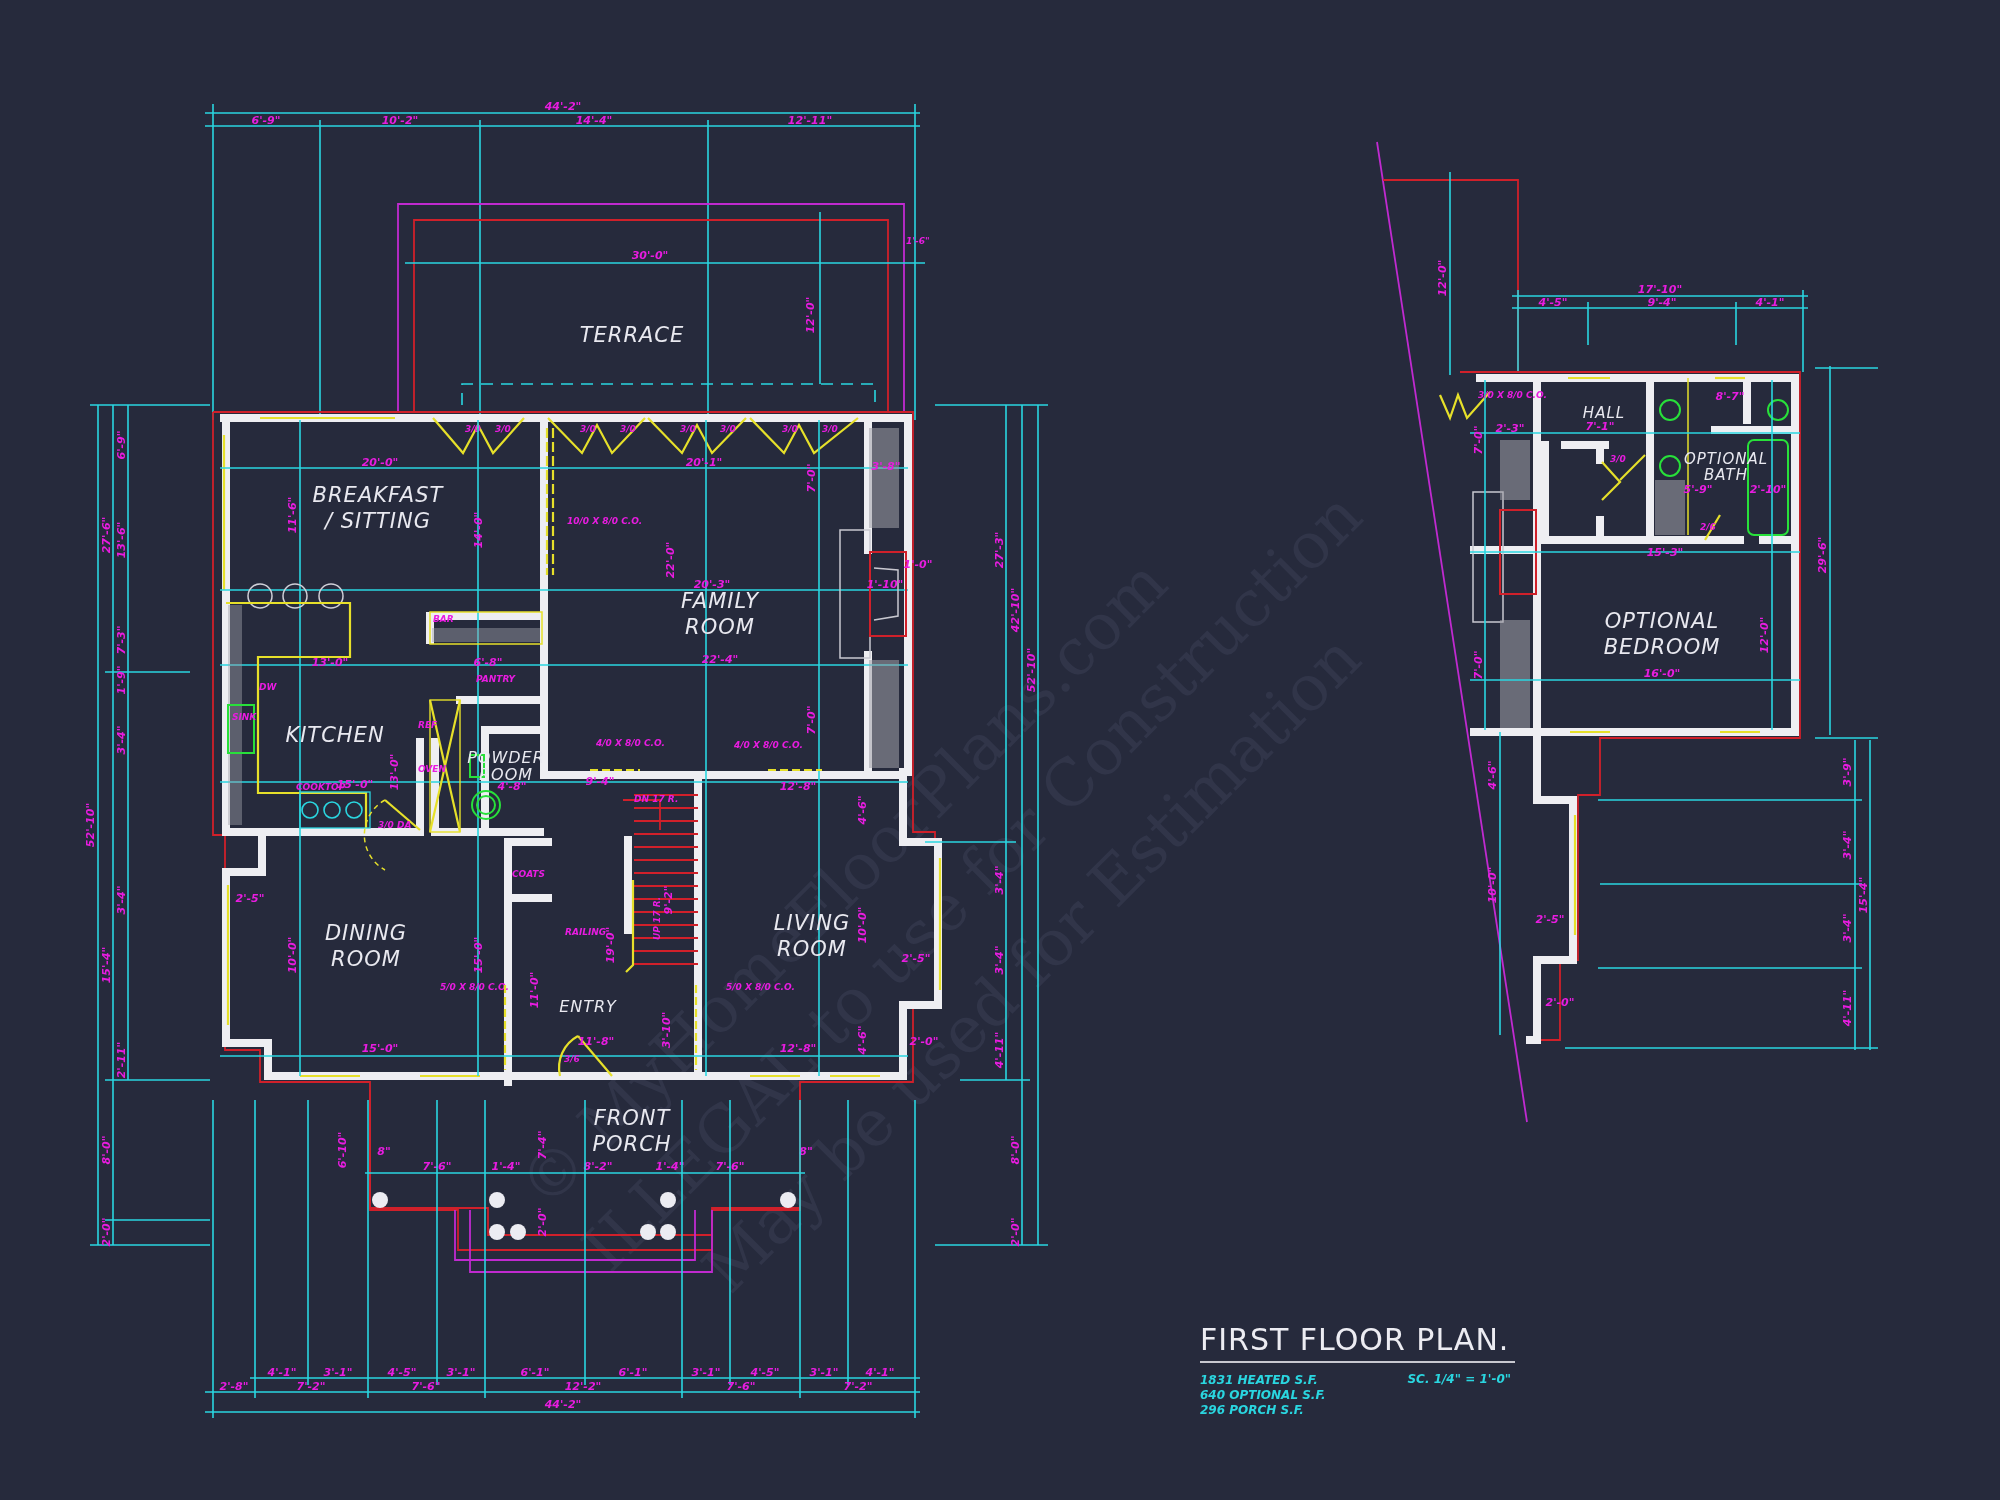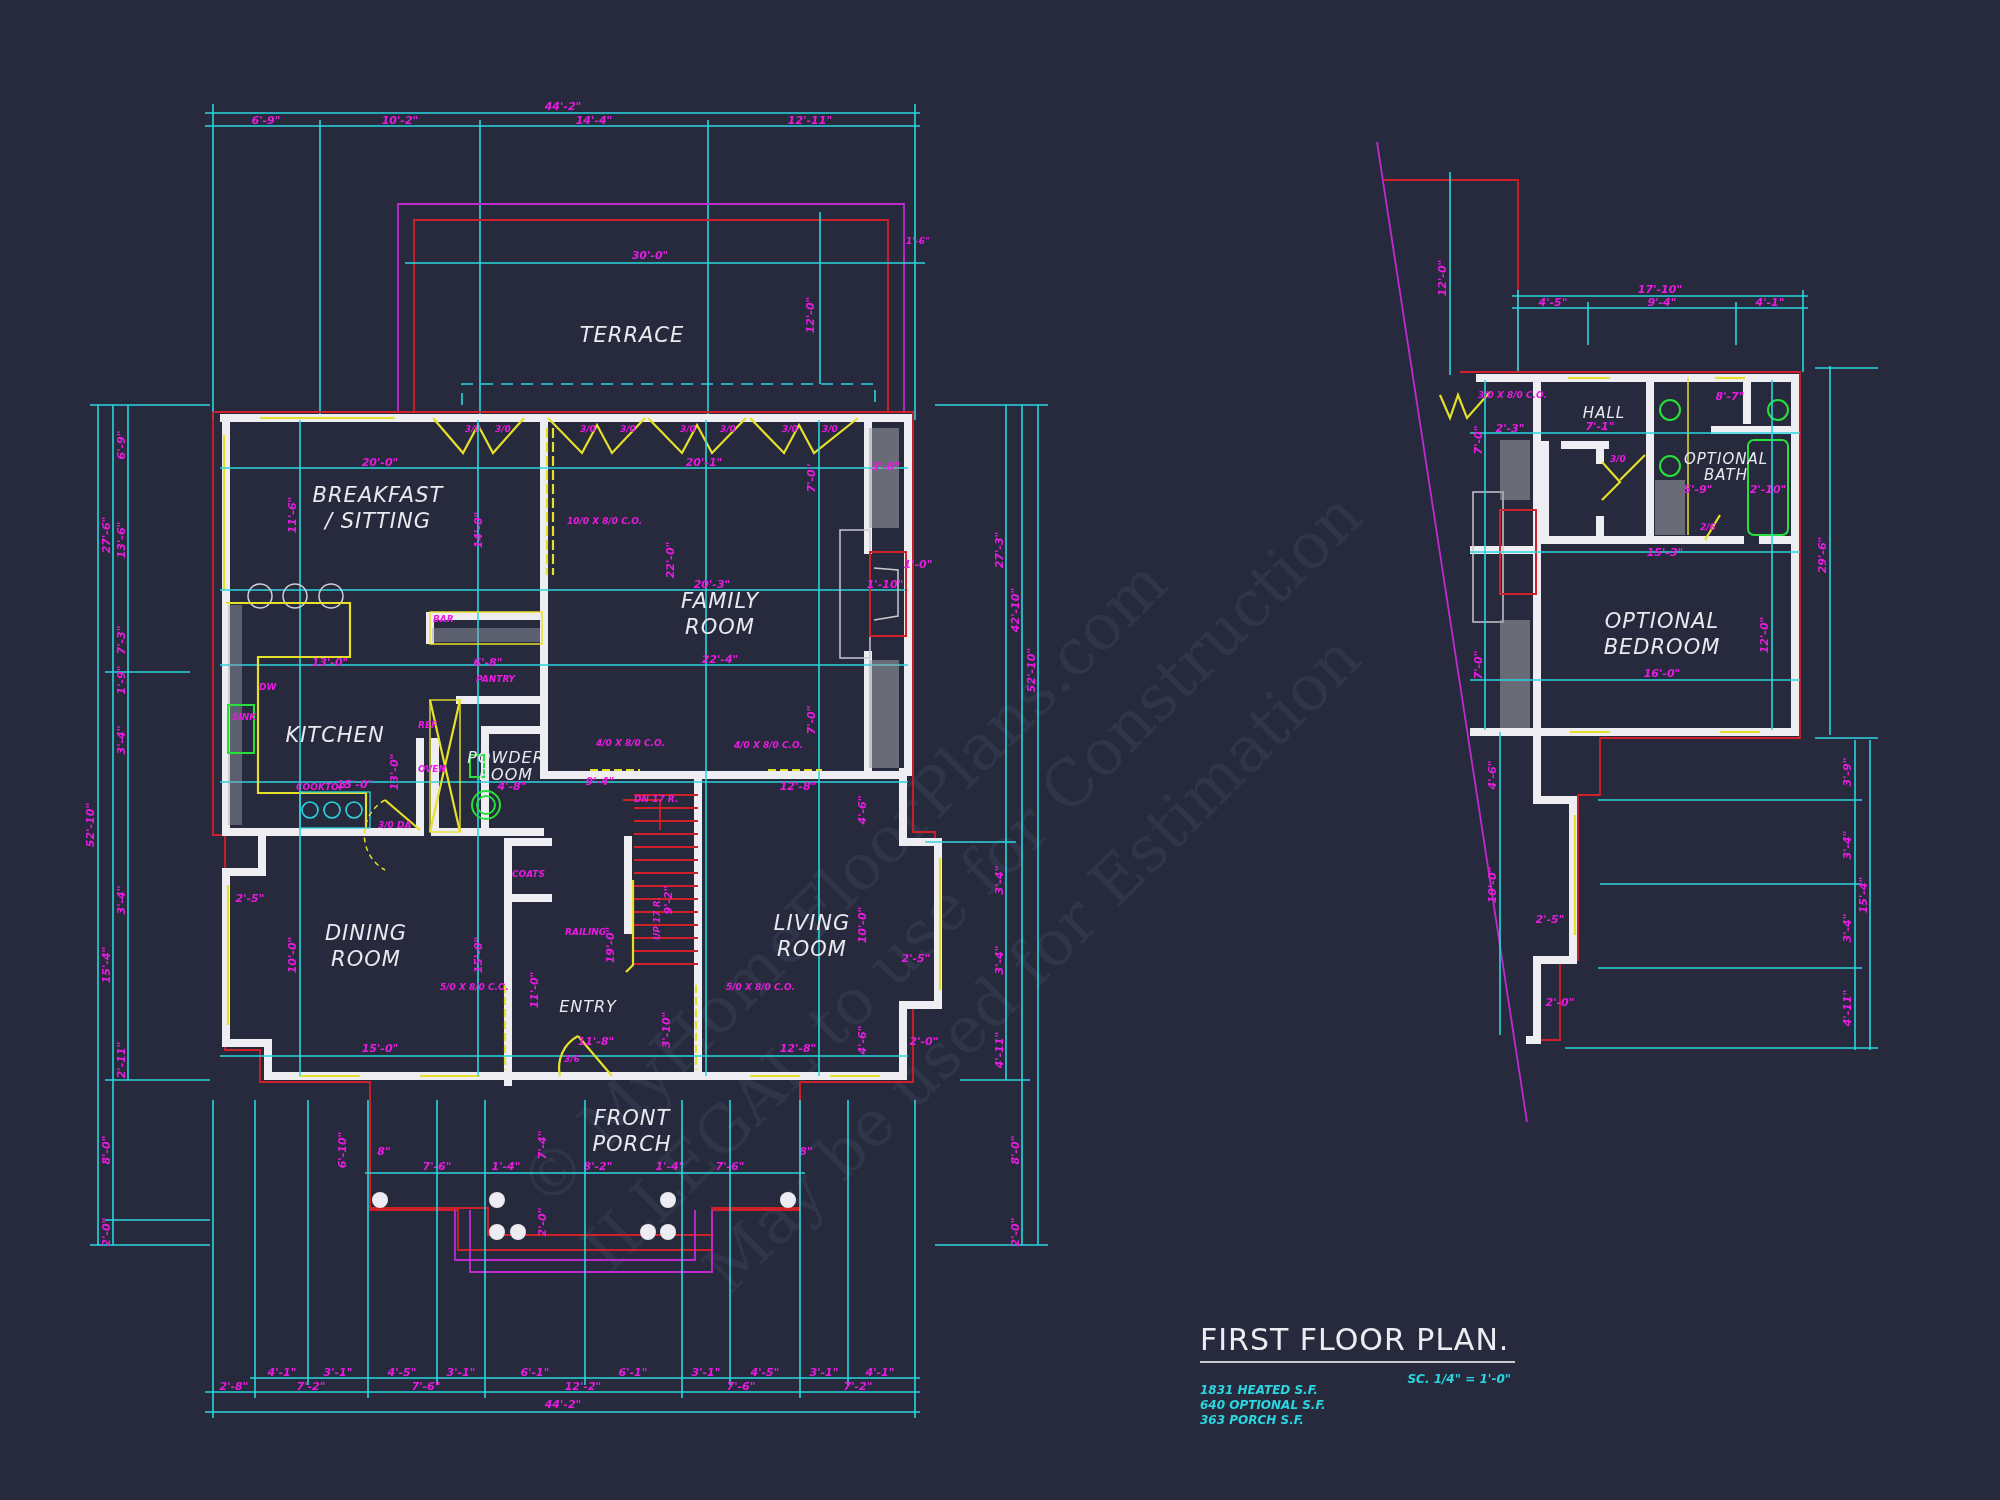--- a/index.html
+++ b/index.html
@@ -463,17 +463,17 @@
     <text class="dimv" transform="translate(1851,1008) rotate(-90)">4'-11"</text>
     <text class="dimv" transform="translate(1867,895) rotate(-90)">15'-4"</text>
     <text class="small" x="1478" y="398">3/0 X 8/0 C.O.</text>
     <text class="small" x="1610" y="462">3/0</text>
     <text class="small" x="1700" y="530">2/6</text>
   </g>
 </svg>
 
 <div id="title-block">
   <div class="t">FIRST FLOOR PLAN.</div>
-  <div class="s" style="margin-top:20px">1831 HEATED S.F.</div>
+  <div class="s" style="margin-top:10px">1831 HEATED S.F.</div>
   <div class="s">640 OPTIONAL S.F.</div>
-  <div class="s">363 PORCH S.F.</div>
+  <div class="s">296 PORCH S.F.</div>
   <div class="scale">SC. 1/4" = 1'-0"</div>
 </div>
 
 </body></html>

